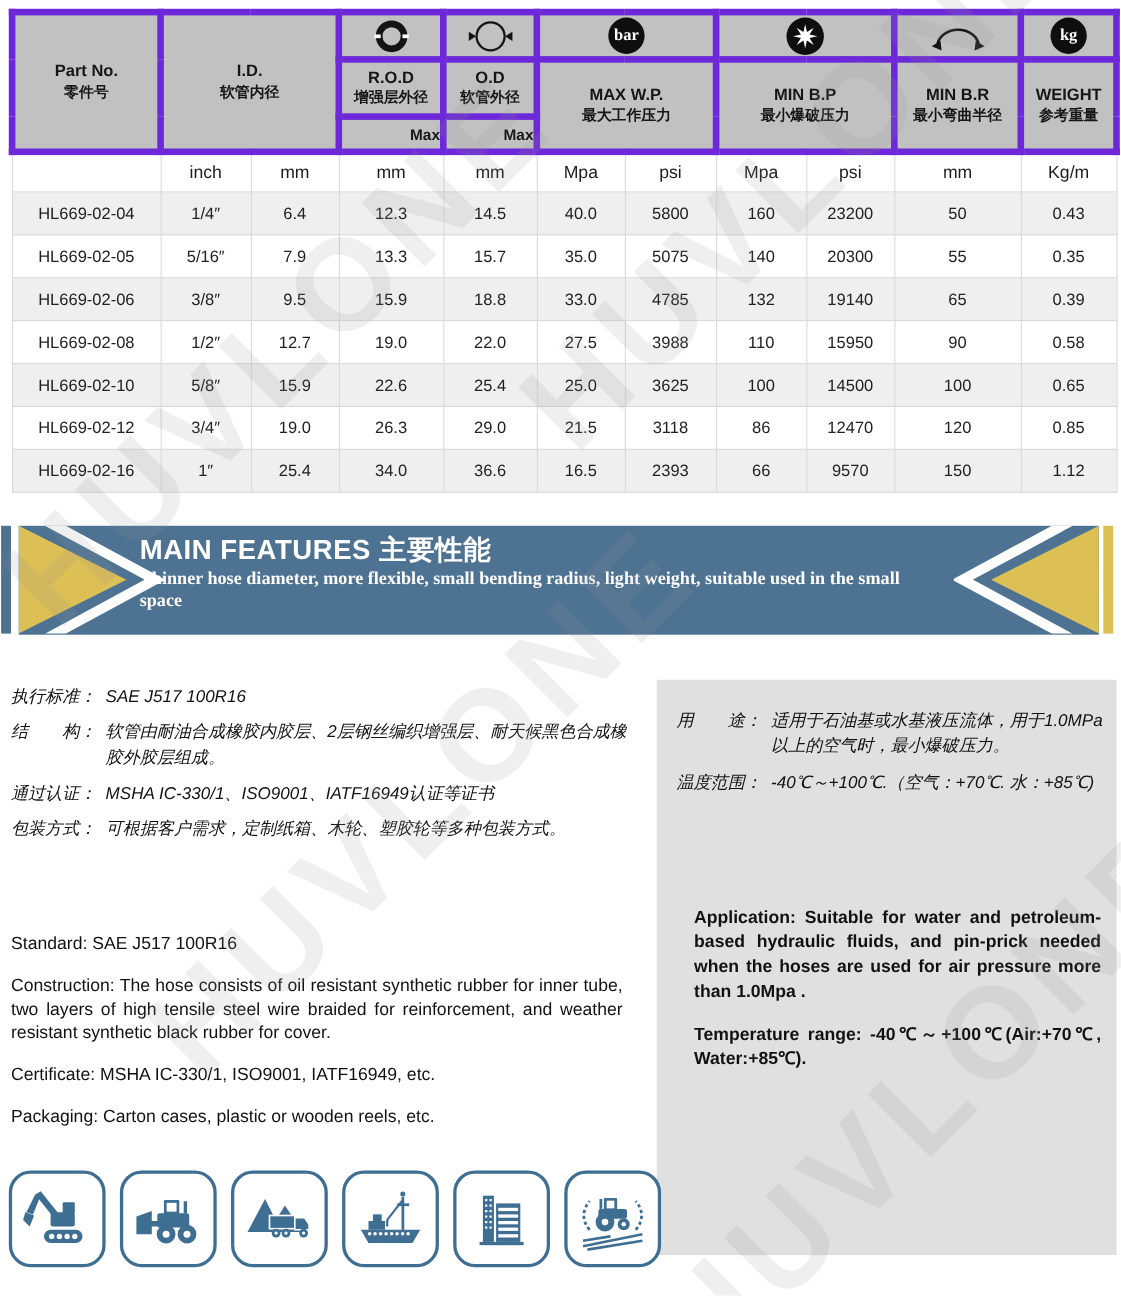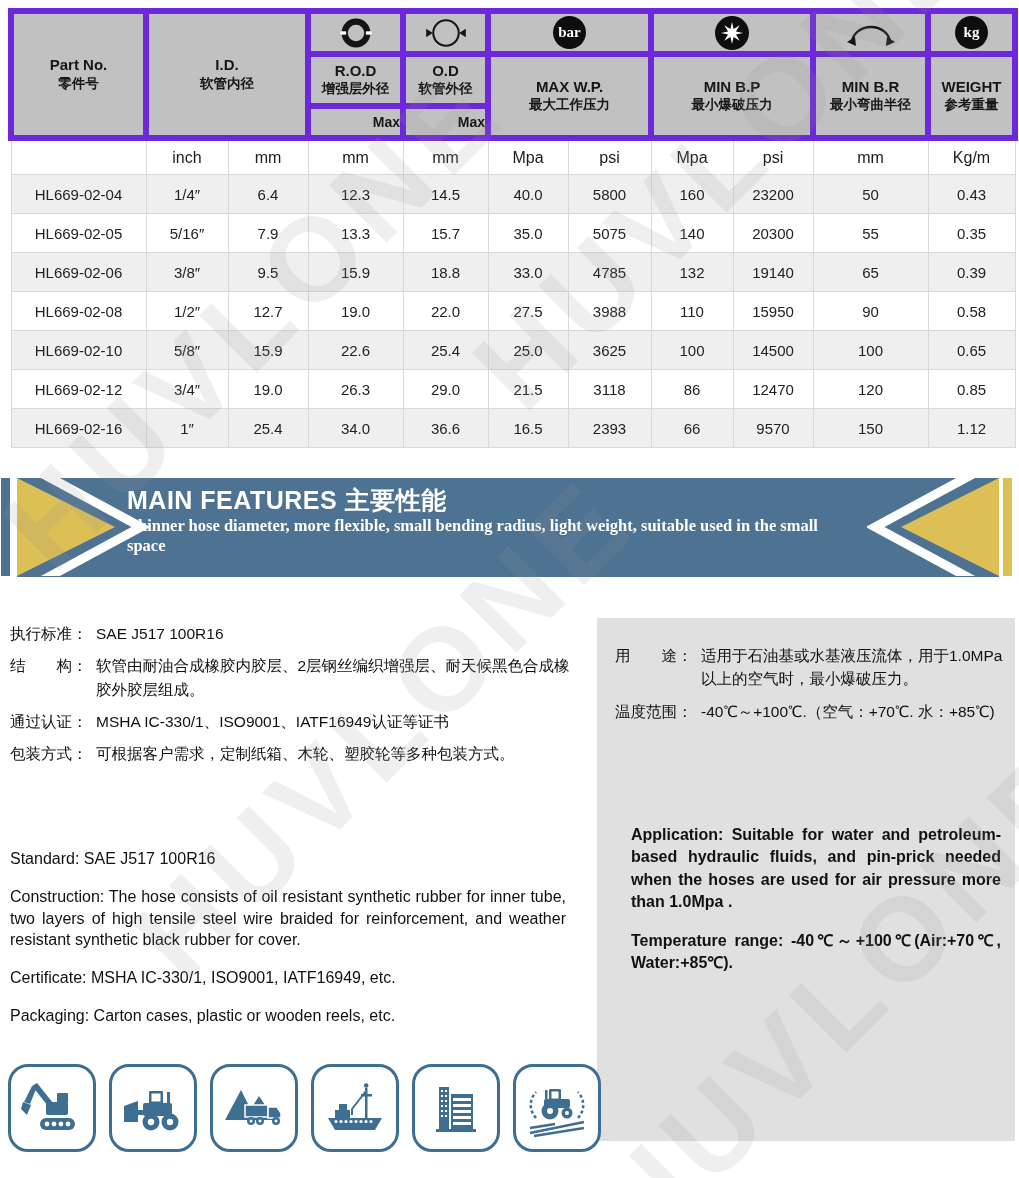--- a/index.html
+++ b/index.html
@@ -35,21 +35,21 @@
   .decor{position:absolute;top:0;height:98px;}
   .decor.left{left:0;}
   .decor.right{right:0;}
   .banner-text{position:absolute;left:110px;top:8px;right:150px;}
   .banner-title{font-size:25px;font-weight:bold;color:#ffffff;letter-spacing:0.5px;line-height:1.15;}
   .banner-zh{font-size:17px;color:#eef3f7;margin-top:5px;line-height:1.3;}
   .banner-en{font-family:"Liberation Serif",serif;font-weight:bold;font-size:16.5px;color:#ffffff;margin-top:1px;line-height:1.25;}
 
   
   .specs-zh{position:absolute;left:10px;top:622px;width:568px;font-size:15.5px;line-height:1.5;color:#111;}
-  .spec-item{display:flex;margin-bottom:9px;}
+  .spec-item{display:flex;margin-bottom:9px;font-style:italic;}
   .spec-label{flex:0 0 86px;white-space:nowrap;}
   .spec-text{flex:1;}
 
   .side-panel{position:absolute;left:597px;top:618px;width:418px;height:523px;background:#e0e0e0;}
   .app-zh{position:absolute;left:18px;top:26px;right:8px;font-size:15.5px;line-height:1.5;color:#111;}
   .app-en{position:absolute;left:18px;top:206px;right:14px;font-size:16px;line-height:1.4;text-align:justify;color:#111;}
   .app-en p{margin:0 0 16px 16px;font-weight:bold;}
 
   .specs-en{position:absolute;left:10px;top:832px;width:556px;font-size:16px;line-height:1.36;text-align:justify;color:#111;}
   .specs-en p{margin:16px 0 15px 0;}

